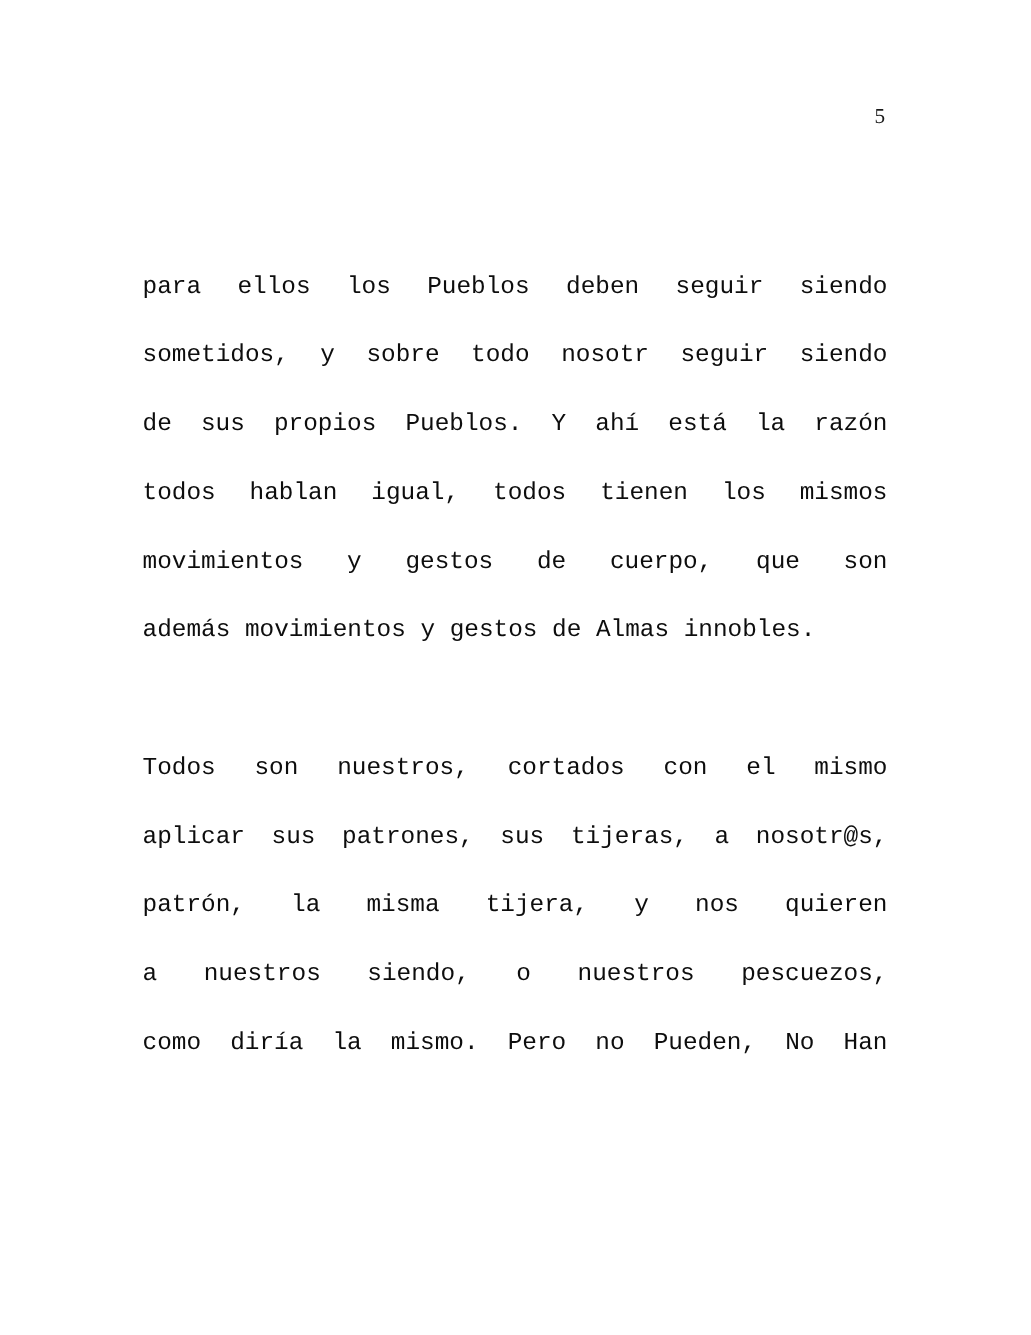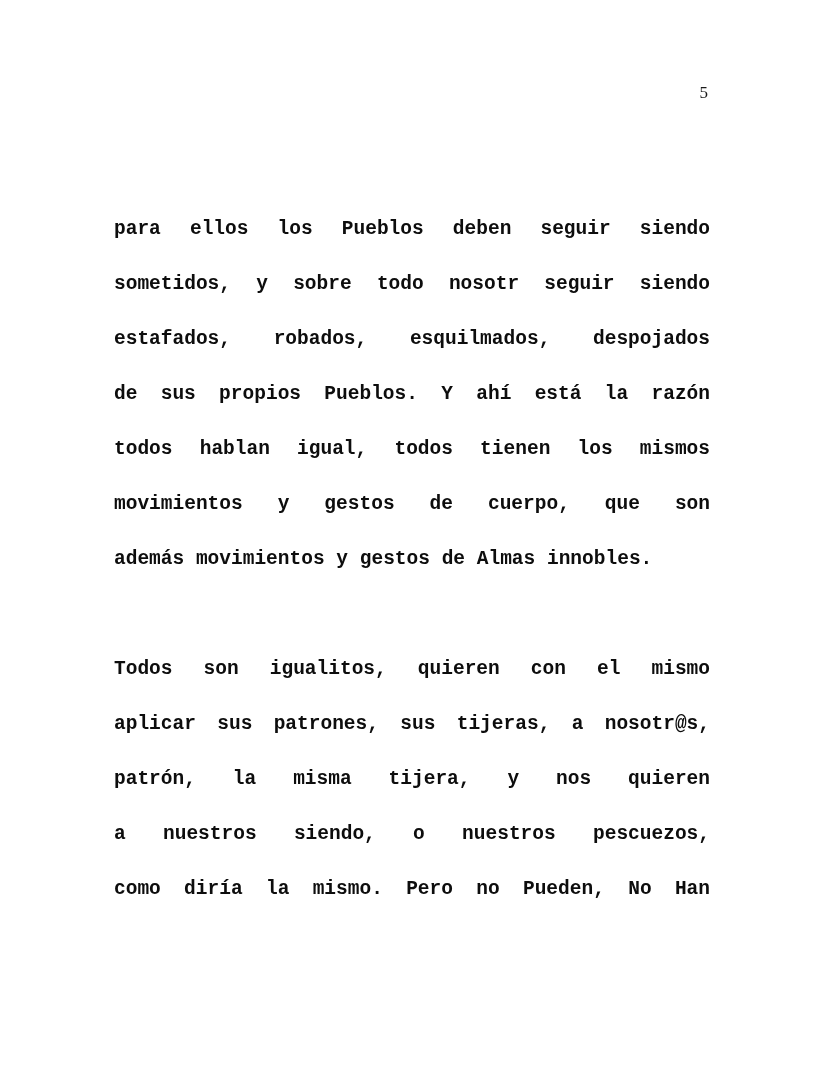--- a/index.html
+++ b/index.html
@@ -26,21 +26,21 @@
     font-weight: 400;
   }
   .text-block {
     position: absolute;
     left: 114px;
     top: 202px;
     width: 596px;
     color: #0d0d0d;
     font-family: "Liberation Mono", "DejaVu Sans Mono", monospace;
     font-size: 19.5px;
-    font-weight: 700;
+    font-weight: 400;
     line-height: 55px;
   }
   .para {
     margin: 0;
     padding: 0;
   }
   .para + .para {
     margin-top: 55px;
   }
   .line {
@@ -58,29 +58,28 @@
 
 <div class="page">
 
   <div class="page-number">5</div>
 
   <div class="text-block">
 
     <div class="para">
       <div class="line">para ellos los Pueblos deben seguir siendo</div>
       <div class="line">sometidos, y sobre todo nosotr seguir siendo</div>
-      <div class="line">estafados, robados, esquilmados, despojados</div>
       <div class="line">de sus propios Pueblos. Y ahí está la razón</div>
       <div class="line">todos hablan igual, todos tienen los mismos</div>
       <div class="line">movimientos y gestos de cuerpo, que son</div>
       <div class="line last">además movimientos y gestos de Almas innobles.</div>
     </div>
 
     <div class="para">
-      <div class="line">Todos son igualitos, quieren con el mismo</div>
+      <div class="line">Todos son nuestros, cortados con el mismo</div>
       <div class="line">aplicar sus patrones, sus tijeras, a nosotr@s,</div>
       <div class="line">patrón, la misma tijera, y nos quieren</div>
       <div class="line">a nuestros siendo, o nuestros pescuezos,</div>
       <div class="line">como diría la mismo. Pero no Pueden, No Han</div>
     </div>
 
   </div>
 </div>
 
 </body></html>

